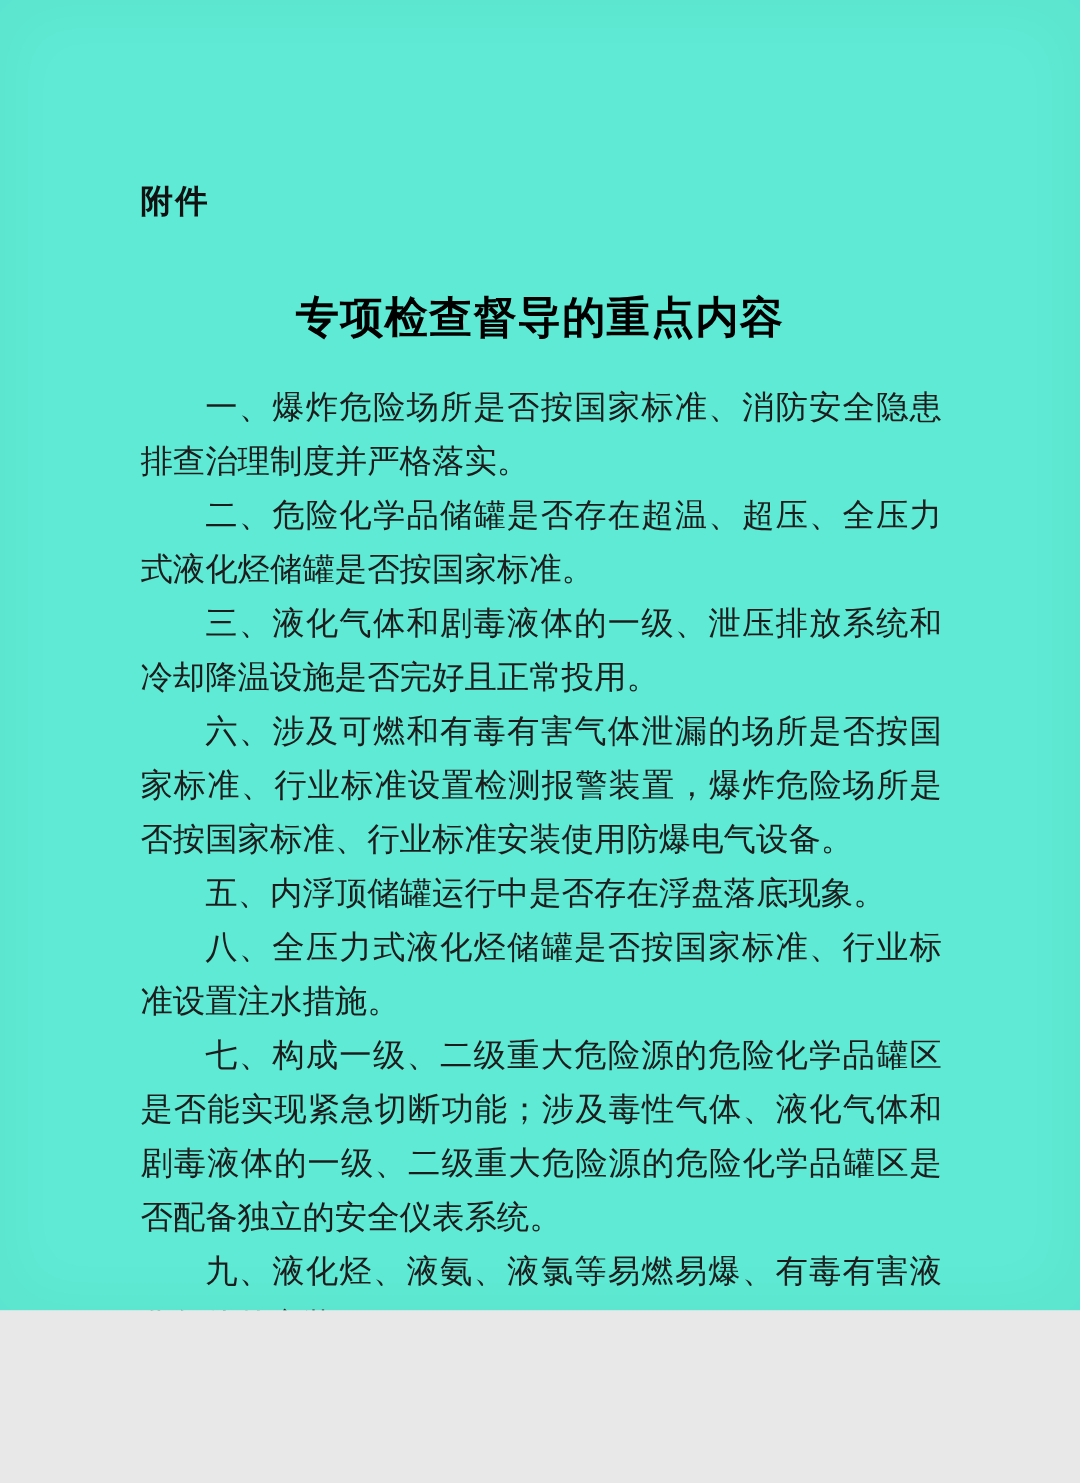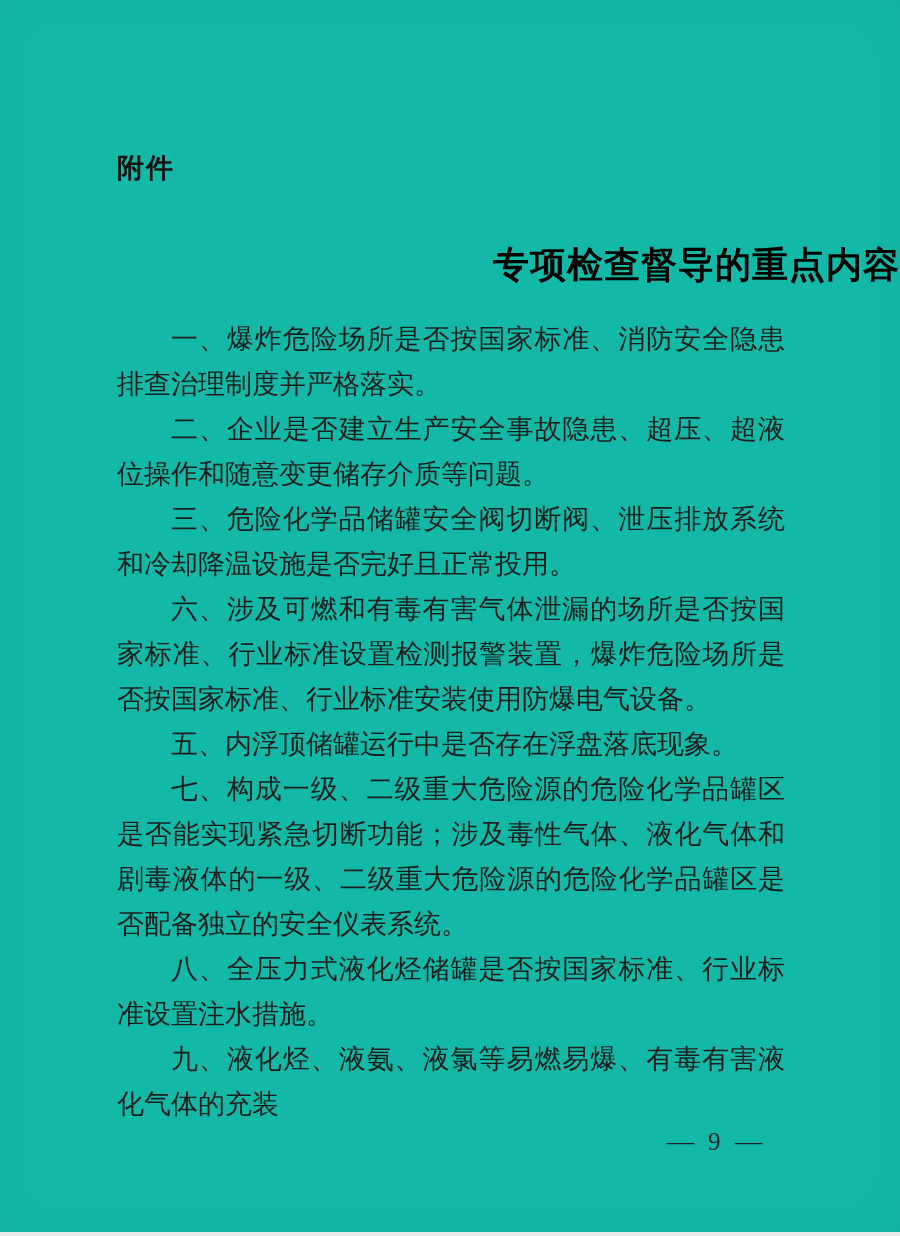--- a/index.html
+++ b/index.html
@@ -3,22 +3,22 @@
 <meta charset="utf-8">
 <style>
   html, body {
     margin: 0;
     padding: 0;
     background: #e8e8e8;
   }
   .page {
     position: relative;
     width: 900px;
-    height: 1232px;
-    background: #14b8a6;
+    height: 1092px;
+    background: #5eead4;
     overflow: hidden;
     font-family: "Liberation Serif", "DejaVu Serif", serif;
     color: #1d1d1d;
     box-shadow: inset 0 0 60px rgba(0,0,0,0.035);
   }
   .attachment-label {
     position: absolute;
     left: 117px;
     top: 150px;
     font-family: "Liberation Sans", "DejaVu Sans", sans-serif;
@@ -26,21 +26,21 @@
     font-weight: 700;
     color: #111111;
     letter-spacing: 2px;
   }
   .doc-title {
     position: absolute;
     left: 0;
     top: 241px;
     width: 900px;
     margin: 0;
-    text-align: right;
+    text-align: center;
     font-size: 36px;
     font-weight: 700;
     color: #000000;
     letter-spacing: 1px;
   }
   .doc-body {
     position: absolute;
     left: 117px;
     top: 317px;
     width: 668px;
@@ -74,26 +74,26 @@
 <body>
 
 <div class="page">
 
   <div class="attachment-label">附件</div>
 
   <h1 class="doc-title">专项检查督导的重点内容</h1>
 
   <div class="doc-body">
     <p>一、爆炸危险场所是否按国家标准、消防安全隐患排查治理制度并严格落实。</p>
-    <p>二、企业是否建立生产安全事故隐患、超压、超液位操作和随意变更储存介质等问题。</p>
-    <p>三、危险化学品储罐安全阀切断阀、泄压排放系统和冷却降温设施是否完好且正常投用。</p>
+    <p>二、危险化学品储罐是否存在超温、超压、全压力式液化烃储罐是否按国家标准。</p>
+    <p>三、液化气体和剧毒液体的一级、泄压排放系统和冷却降温设施是否完好且正常投用。</p>
     <p>六、涉及可燃和有毒有害气体泄漏的场所是否按国家标准、行业标准设置检测报警装置，爆炸危险场所是否按国家标准、行业标准安装使用防爆电气设备。</p>
     <p>五、内浮顶储罐运行中是否存在浮盘落底现象。</p>
+    <p>八、全压力式液化烃储罐是否按国家标准、行业标准设置注水措施。</p>
     <p>七、构成一级、二级重大危险源的危险化学品罐区是否能实现紧急切断功能；涉及毒性气体、液化气体和剧毒液体的一级、二级重大危险源的危险化学品罐区是否配备独立的安全仪表系统。</p>
-    <p>八、全压力式液化烃储罐是否按国家标准、行业标准设置注水措施。</p>
     <p>九、液化烃、液氨、液氯等易燃易爆、有毒有害液化气体的充装</p>
   </div>
 
   <div class="page-footer">
     <span class="dash">—</span>
     <span class="num">9</span>
     <span class="dash">—</span>
   </div>
 
 </div>

